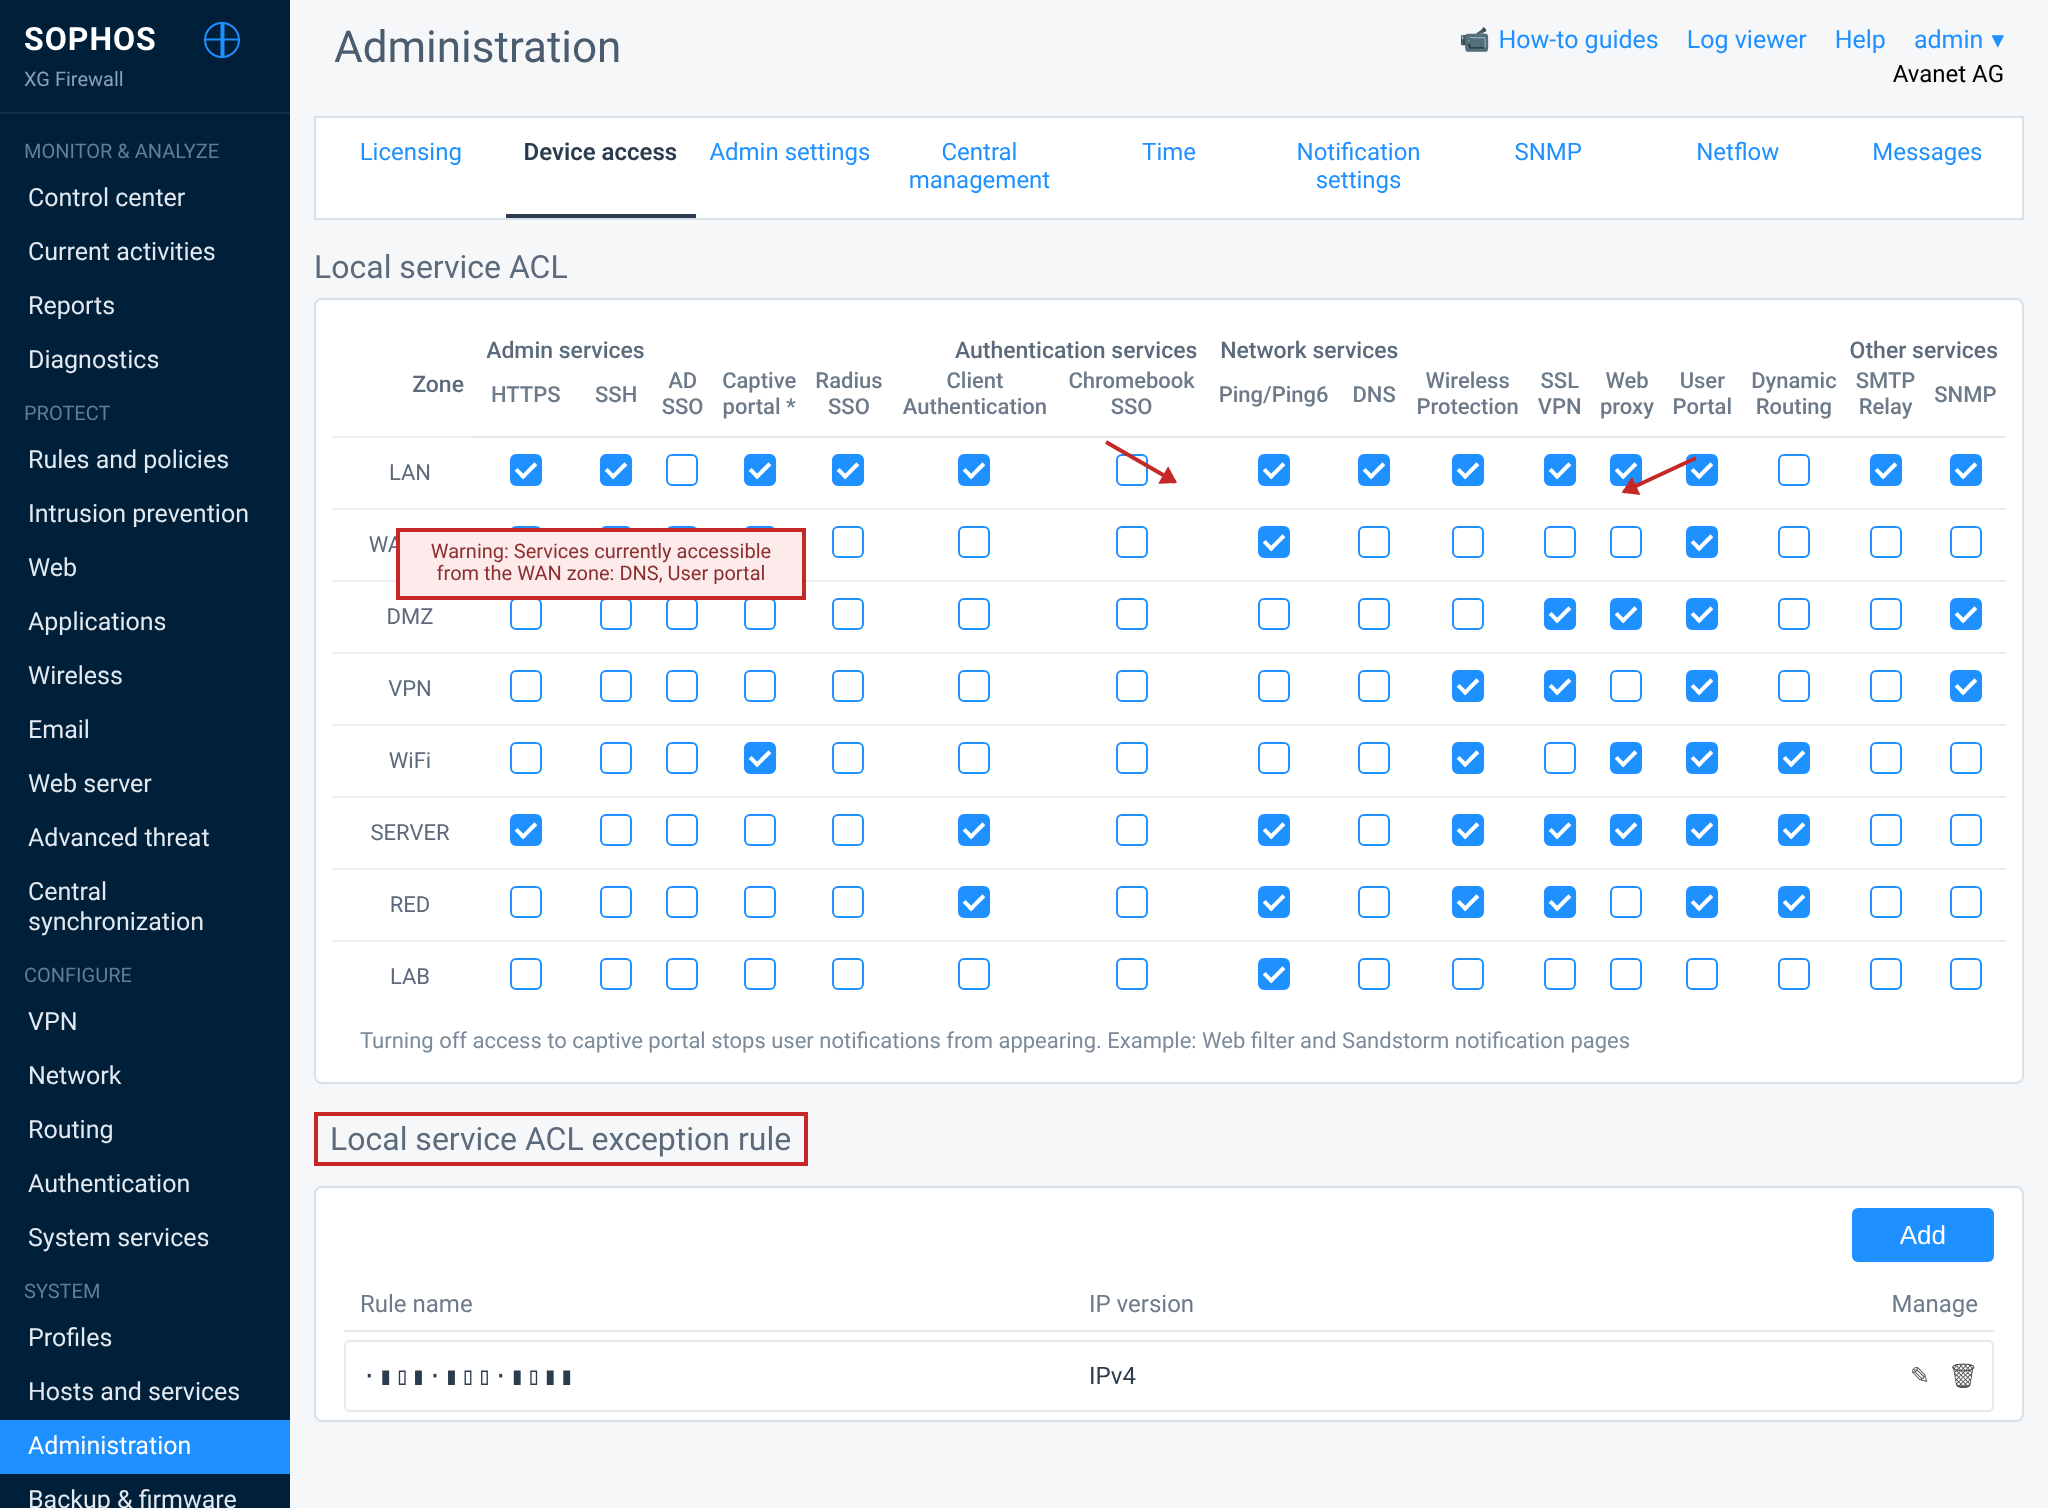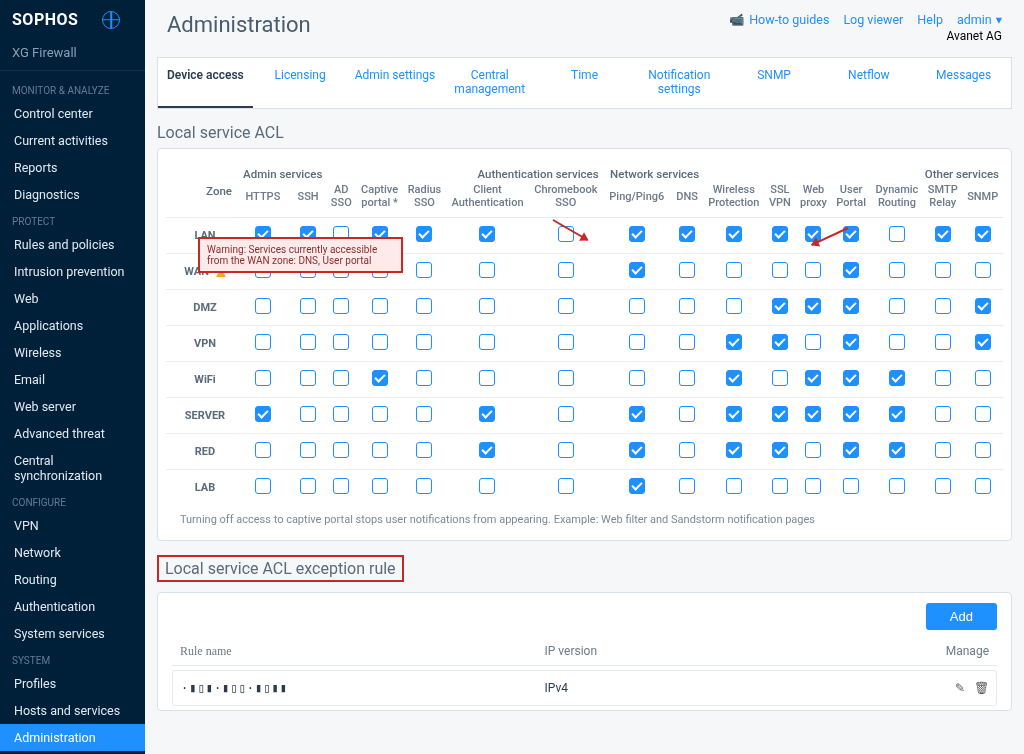--- a/index.html
+++ b/index.html
@@ -5,21 +5,21 @@
   * { box-sizing: border-box; }
   body { margin: 0; font-family: -apple-system, BlinkMacSystemFont, "Segoe UI", Roboto, Arial, sans-serif; background: #f5f7f9; font-size: 12px; width:1024px; }
   .app { display: flex; }
   .sidebar { width: 145px; background: #001f38; color: #c9d6e0; min-height: 754px; padding:0; font-size:12px;}
   .logo-area { padding: 10px 12px 4px 12px; color:#fff;}
   .logo-area .brand { font-size: 16px; font-weight: 700; letter-spacing:0.5px; display:flex; align-items:center; gap:24px;}
   .logo-area .brand .icon { width:18px; height:18px; border:1.5px solid #1e90ff; border-radius:50%; position:relative;}
   .logo-area .brand .icon::before, .logo-area .brand .icon::after { content:""; position:absolute; background:#1e90ff; }
   .logo-area .brand .icon::before { left:50%; top:0; bottom:0; width:1.5px; transform:translateX(-50%);}
   .logo-area .brand .icon::after { top:50%; left:0; right:0; height:1.5px; transform:translateY(-50%);}
-  .logo-area .sub { font-size:13px; color:#8aa0b3; margin-top:16px;}
+  .logo-area .sub { font-size:10px; color:#8aa0b3; margin-top:6px;}
   .hr { border-top:1px solid rgba(255,255,255,.08); margin:6px 0;}
   .section-label { font-size:10px; color:#627d94; padding:8px 12px 4px; text-transform:uppercase; }
   .nav-item { padding:6px 14px; cursor:pointer; color:#e2e9f0; font-size:12.5px; }
   .nav-item.active { background:#1e90ff; color:#fff;}
   .main { flex:1; padding:0; }
   .topbar { display:flex; align-items:flex-start; padding:12px 22px 8px 22px; }
   .page-title { font-size:22px; color:#4a5c6e; font-weight:400; flex:1;}
   .top-links { font-size:12.5px; color:#1e90ff; display:flex; gap:14px; align-items:center;}
   .top-links .link { cursor:pointer; display:flex; align-items:center; gap:4px;}
   .top-right-col { display:flex; flex-direction:column; align-items:flex-end; gap:2px;}
@@ -28,34 +28,34 @@
   .tab.active { color:#2a3c4e; font-weight:600; border-bottom:2px solid #2a3c4e; }
   .panel { margin:14px 12px 0 12px; }
   .panel-title { font-size:16px; color:#5b6b7b; margin-bottom:6px;}
   .card { background:#fff; border:1px solid #d9e1e8; border-radius:4px; }
   .acl-table { width:100%; border-collapse:collapse; font-size:11px; color:#5b6b7b; position:relative;}
   .acl-table th, .acl-table td { padding:8px 4px; text-align:center; vertical-align:middle; }
   .acl-table th { font-weight:500; color:#6c7a89; font-size:11px;}
   .grouphead th { border-bottom:none; padding-bottom:2px; text-align:right; font-size:11.5px; color:#5b6b7b;}
   .colhead th { padding-top:0; border-bottom:1px solid #e4eaef;}
   .acl-table td { border-top:1px solid #e9eef2;}
-  .zone-cell { text-align:left; padding-left:12px !important; width:70px; white-space:nowrap;font-weight:bold;}
+  .zone-cell { text-align:left; padding-left:12px !important; width:70px; white-space:nowrap;}
   .cb { width:16px; height:16px; border:1.5px solid #1e90ff; border-radius:3px; display:inline-block; position:relative; background:#fff; cursor:pointer;}
   .cb.checked { background:#1e90ff; }
   .cb.checked::after { content:""; position:absolute; left:4px; top:1px; width:4px; height:8px; border:solid #fff; border-width:0 2px 2px 0; transform:rotate(45deg);}
   .note { padding:8px 14px 14px; font-size:11px; color:#7a8a99;}
-  .warn-tip { position:absolute; left:40px; top:88px; border:2px solid #c62828; background:#fdeaea; color:#8b2f2f; font-size:10px; padding:5px 7px; max-width:205px; text-align:left; z-index:5;}
+  .warn-tip { position:absolute; left:40px; top:114px; border:2px solid #c62828; background:#fdeaea; color:#8b2f2f; font-size:10px; padding:5px 7px; max-width:205px; text-align:center; z-index:5;}
   .warn-ico { display:inline-block; width:0; height:0; border-left:5px solid transparent; border-right:5px solid transparent; border-bottom:9px solid #f5a623; margin-left:4px; vertical-align:middle;}
   .btn { background:#1e90ff; color:#fff; border:none; border-radius:3px; padding:7px 20px; font-size:13px; cursor:pointer;}
   .apply-row { padding:0 0 14px 12px; margin-top:10px;}
   .section2-title { font-size:16px; color:#5b6b7b; display:inline-block; border:2px solid #c62828; padding:2px 6px; margin:14px 0 10px 0;}
   .rules-card { background:#fff; border:1px solid #d9e1e8; border-radius:4px; padding:10px 14px 4px;}
   .rules-top { display:flex; justify-content:flex-end; margin-bottom:8px;}
   .rules-head { display:flex; color:#6c7a89; font-size:12px; padding:6px 8px; border-bottom:1px solid #e4eaef;}
-  .rules-head .c1 { flex:1.2;font-family:Liberation Serif, serif;} .rules-head .c2 { flex:1.2;} .rules-head .c3 { width:80px; text-align:right;}
+  .rules-head .c1 { flex:1.2;} .rules-head .c2 { flex:1.2;} .rules-head .c3 { width:80px; text-align:right;}
   .rules-row { display:flex; padding:10px 8px; border:1px solid #e4eaef; margin-top:4px; border-radius:3px; font-size:12px; color:#2a3c4e;}
   .rules-row .c1 { flex:1.2; font-family:monospace; letter-spacing:1px;}
   .rules-row .c2 { flex:1.2;} .rules-row .c3 { width:80px; text-align:right; color:#555;}
   .mini-icon { display:inline-block; width:14px; height:14px; margin-left:6px; cursor:pointer;}
   .arrow { position:absolute; width:40px; height:2px; background:#c62828; z-index:4;}
   .arrow::after { content:""; position:absolute; right:-1px; top:-4px; border-left:8px solid #c62828; border-top:5px solid transparent; border-bottom:5px solid transparent;}
   .arrow.a1 { transform:rotate(30deg); transform-origin:left center;}
   .arrow.a2 { transform:rotate(155deg); transform-origin:left center;}
 </style>
 </head>
@@ -115,22 +115,22 @@
           <span class="link">
             <span>admin</span>
             <span>▾</span>
           </span>
         </div>
         <div class="org">Avanet AG</div>
       </div>
     </div>
 
     <div class="tabstrip" id="tabstrip">
+        <div class="tab">Licensing</div>
         <div class="tab active">Device access</div>
-        <div class="tab">Licensing</div>
         <div class="tab">Admin settings</div>
         <div class="tab">Central management</div>
         <div class="tab">Time</div>
         <div class="tab">Notification settings</div>
         <div class="tab">SNMP</div>
         <div class="tab">Netflow</div>
         <div class="tab">Messages</div>
       </div>
 
     <div class="panel">

